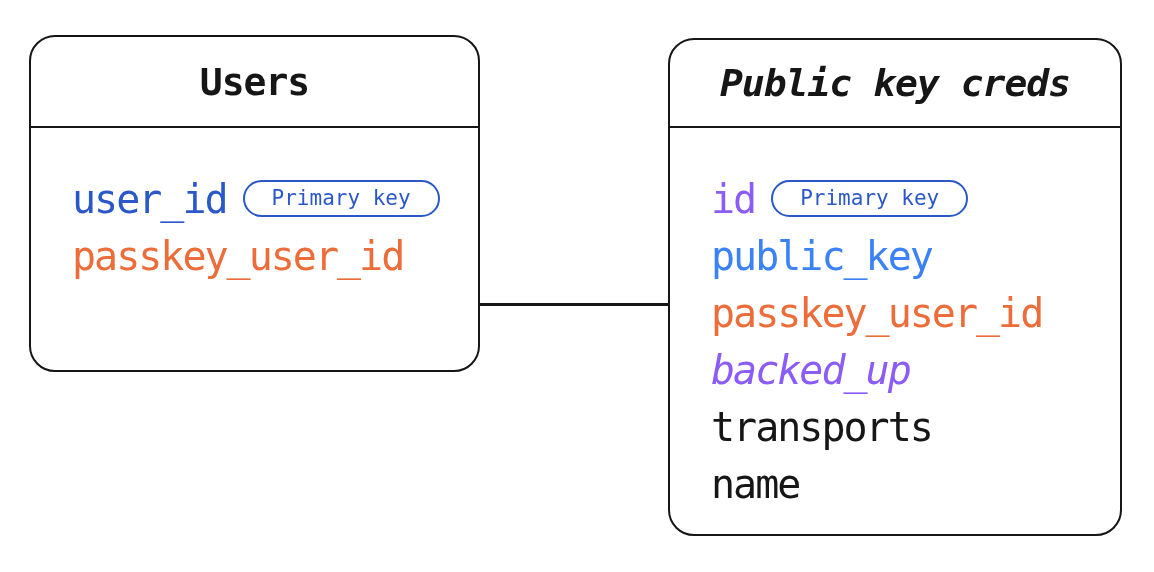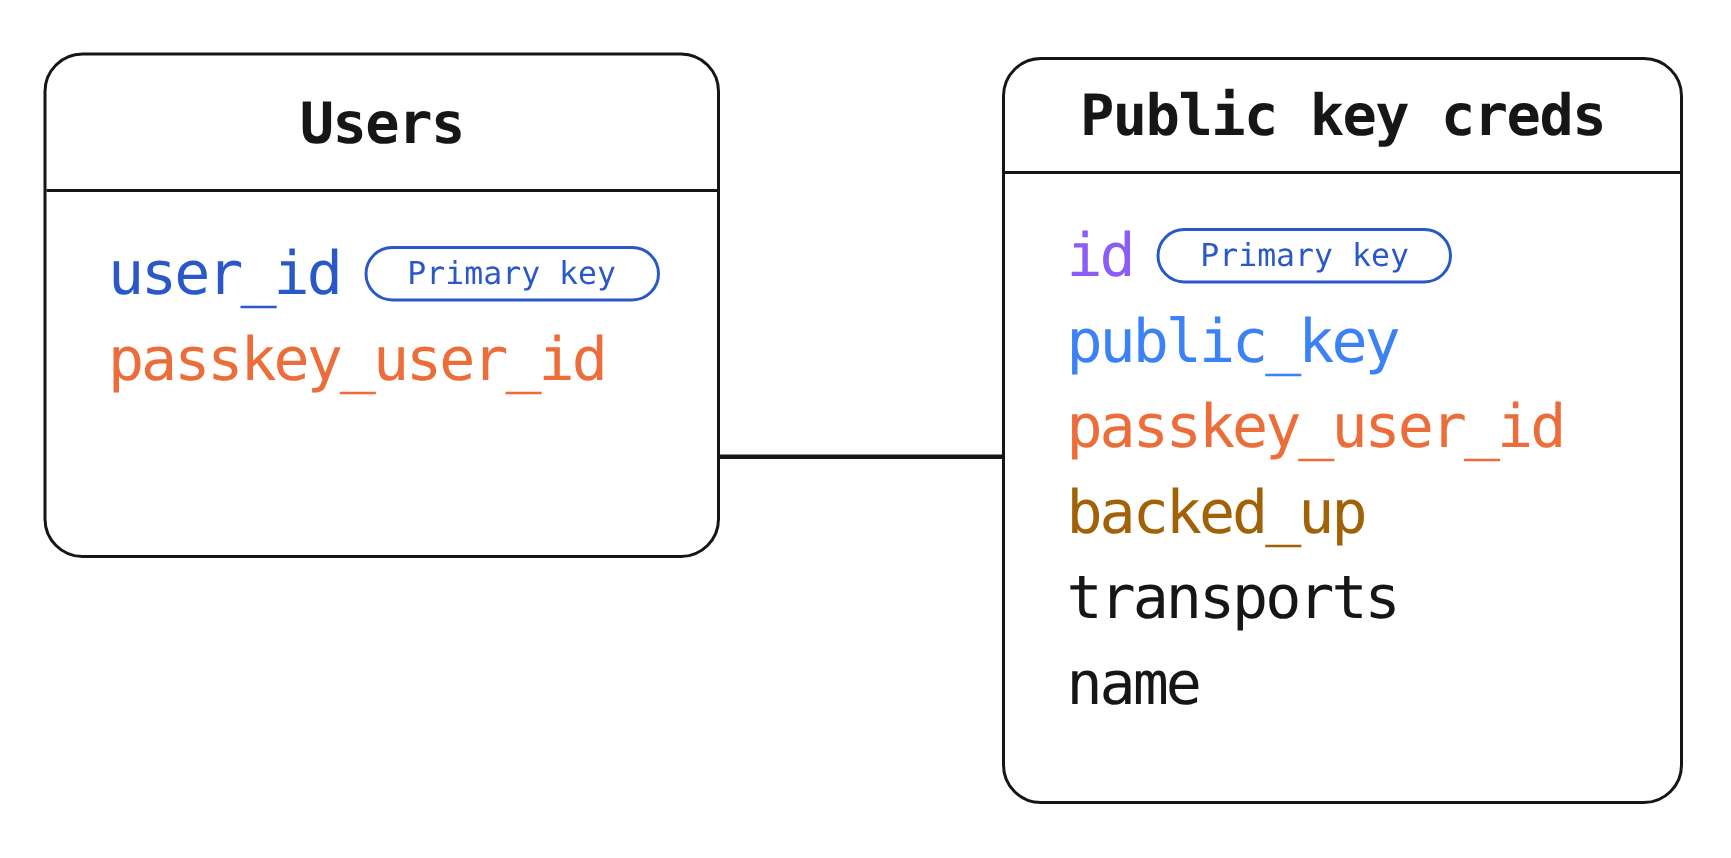--- a/index.html
+++ b/index.html
@@ -34,20 +34,21 @@
     font-size: 38px;
     font-weight: bold;
     color: #161616;
     letter-spacing: -1px;
     white-space: nowrap;
   }
   .entity-fields {
     padding-top: 26px;
     padding-left: 41px;
     padding-right: 10px;
+    margin-top: 16px;
   }
   .field-row {
     height: 57px;
     display: flex;
     align-items: center;
     white-space: nowrap;
   }
   .field-name {
     font-size: 40px;
     letter-spacing: -2px;
@@ -90,36 +91,36 @@
         </div>
         <div class="field-row">
           <span class="field-name" style="color: rgb(236, 109, 57);">passkey_user_id</span>
         </div>
       </div>
   </div>
 
   <div class="connector" style="left:478px; top:303px; width:192px; height:3px;"></div>
 
   <div class="entity" style="left:668px; top:38px; width:454px; height:498px;">
-    <div class="entity-header" style="height:76px;">
+    <div class="entity-header" style="height:88px;font-style:italic;">
       <span class="entity-title">Public key creds</span>
     </div>
     <div class="entity-fields">
         <div class="field-row">
           <span class="field-name" style="color: #8b5cf6;">id</span>
           <span class="pk-badge">Primary key</span>
         </div>
         <div class="field-row">
           <span class="field-name" style="color: #3b82f6;">public_key</span>
         </div>
         <div class="field-row">
           <span class="field-name" style="color: rgb(236, 109, 57);">passkey_user_id</span>
         </div>
         <div class="field-row">
-          <span class="field-name" style="color: #a16207;">backed_up</span>
+          <span class="field-name" style="color: #8b5cf6; font-style: italic;">backed_up</span>
         </div>
         <div class="field-row">
           <span class="field-name" style="color: rgb(22, 22, 22);">transports</span>
         </div>
         <div class="field-row">
           <span class="field-name" style="color: rgb(22, 22, 22);">name</span>
         </div>
       </div>
   </div>
 

